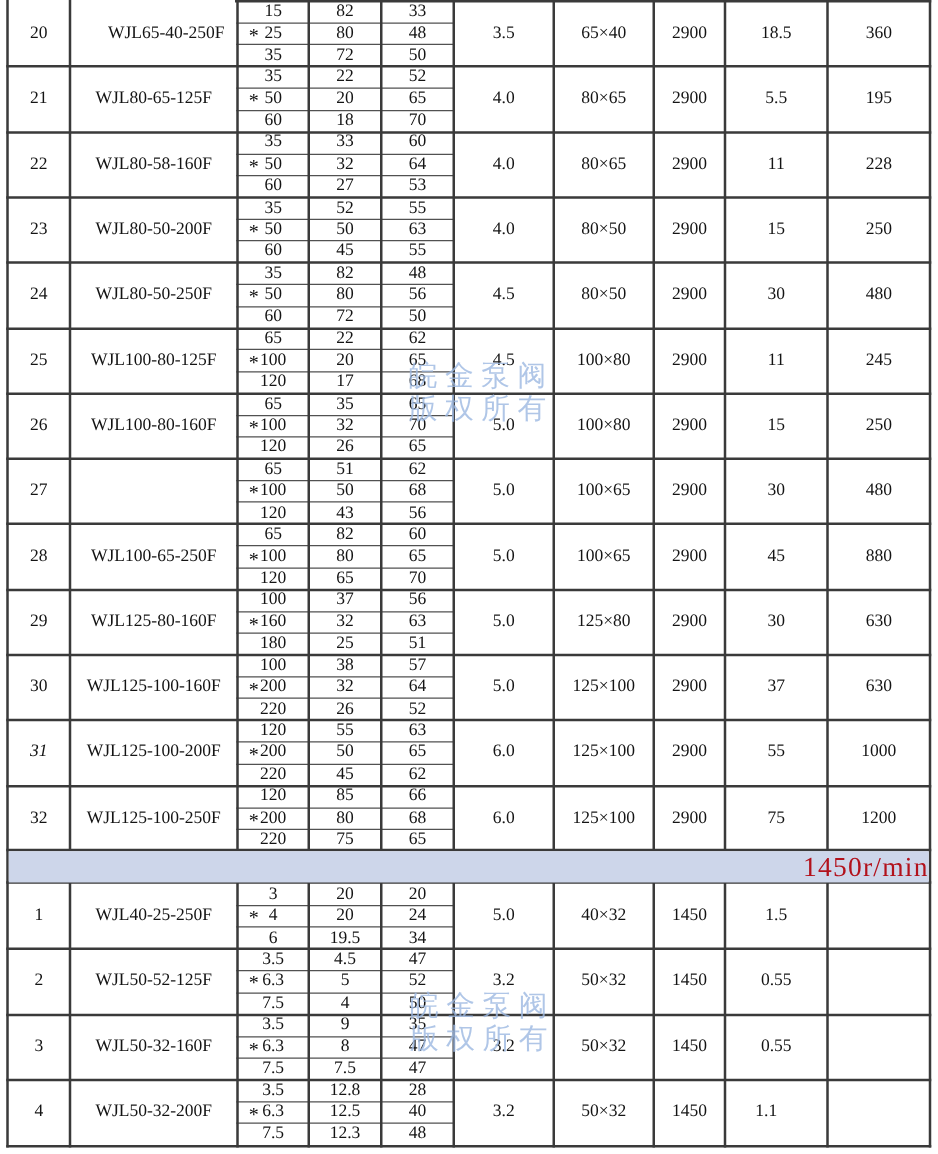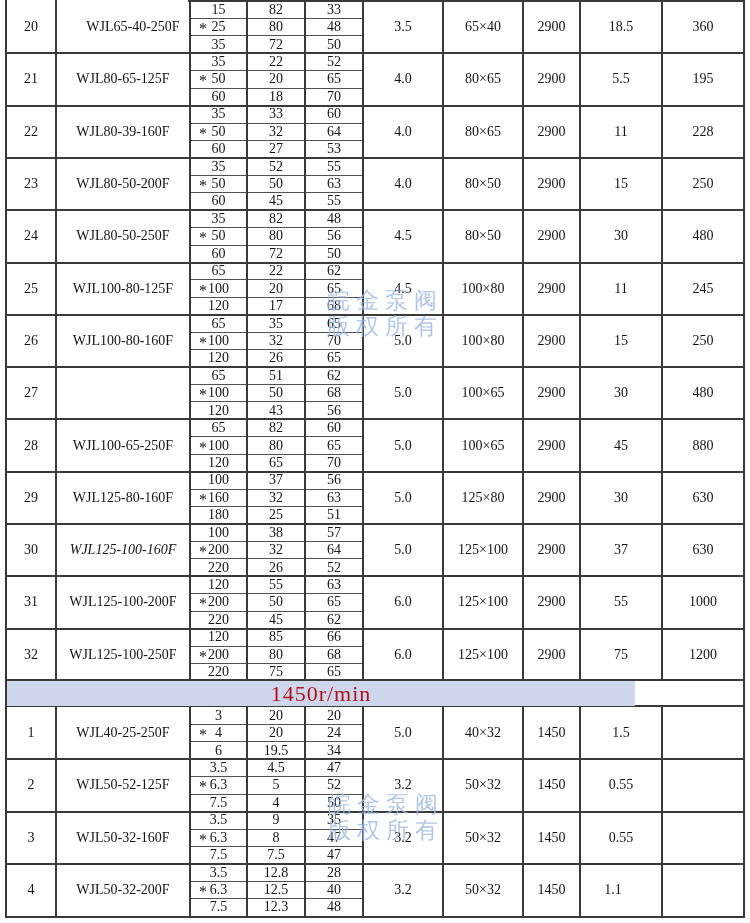--- a/index.html
+++ b/index.html
@@ -6,22 +6,22 @@
   .page{position:relative;width:750px;height:923px;background:#ffffff;overflow:hidden;
         font-family:"Liberation Serif",serif;}
   .layer{position:absolute;left:0;top:0;width:100%;height:100%;}
   .cell{position:absolute;display:flex;align-items:center;justify-content:center;
         font-size:14px;color:#141414;white-space:nowrap;}
   .cell .star{position:absolute;left:9px;top:50%;transform:translateY(-35%);
         font-size:16px;line-height:1;}
   .vline{position:absolute;background:#3a3a3a;}
   .hline{position:absolute;background:#3a3a3a;}
   .subline{position:absolute;background:#515151;}
-  .band{position:absolute;left:7px;top:681px;width:628px;height:25px;background:#cdd6ea;
-        display:flex;align-items:center;justify-content:center;z-index:2;}
+  .band{position:absolute;left:7px;top:681px;width:736px;height:25px;background:#cdd6ea;
+        display:flex;align-items:center;justify-content:flex-end;z-index:2;}
   .band-label{font-size:22px;color:#b2121c;letter-spacing:1px;}
   .wm{position:absolute;z-index:6;pointer-events:none;color:#9db9e2;opacity:.8;
       font-size:23px;line-height:26px;letter-spacing:6px;text-align:left;}
 </style>
 </head>
 <body>
 
 <div class="page">
 
   <div class="layer" id="table-root">
@@ -162,21 +162,21 @@
       <div class="cell" style="left: 190px; top: 88.1667px; width: 57px; height: 17.4333px;">
         <span>60</span>
       </div>
       <div class="cell" style="left: 247px; top: 88.1667px; width: 58px; height: 17.4333px;">
         <span>18</span>
       </div>
       <div class="cell" style="left: 305px; top: 88.1667px; width: 58px; height: 17.4333px;">
         <span>70</span>
       </div>
       <div class="cell" style="left: 6px; top: 105.6px; width: 50px; height: 52.3px;">22</div>
-      <div class="cell" style="left: 56px; top: 105.6px; width: 134px; height: 52.3px;">WJL80-39-160F</div>
+      <div class="cell" style="left: 56px; top: 105.6px; width: 134px; height: 52.3px;">WJL80-58-160F</div>
       <div class="cell" style="left: 363px; top: 105.6px; width: 80px; height: 52.3px;">4.0</div>
       <div class="cell" style="left: 443px; top: 105.6px; width: 80px; height: 52.3px;">80×65</div>
       <div class="cell" style="left: 523px; top: 105.6px; width: 57px; height: 52.3px;">2900</div>
       <div class="cell" style="left: 580px; top: 105.6px; width: 82px; height: 52.3px;">11</div>
       <div class="cell" style="left: 662px; top: 105.6px; width: 82px; height: 52.3px;">228</div>
       <div class="cell" style="left: 190px; top: 105.6px; width: 57px; height: 17.4333px;">
         <span>35</span>
       </div>
       <div class="cell" style="left: 247px; top: 105.6px; width: 58px; height: 17.4333px;">
         <span>33</span>
@@ -441,21 +441,21 @@
       <div class="cell" style="left: 190px; top: 506.567px; width: 57px; height: 17.4333px;">
         <span>180</span>
       </div>
       <div class="cell" style="left: 247px; top: 506.567px; width: 58px; height: 17.4333px;">
         <span>25</span>
       </div>
       <div class="cell" style="left: 305px; top: 506.567px; width: 58px; height: 17.4333px;">
         <span>51</span>
       </div>
       <div class="cell" style="left: 6px; top: 524px; width: 50px; height: 52.3px;">30</div>
-      <div class="cell" style="left: 56px; top: 524px; width: 134px; height: 52.3px; font-style: italic;">WJL125-100-160F</div>
+      <div class="cell" style="left: 56px; top: 524px; width: 134px; height: 52.3px;">WJL125-100-160F</div>
       <div class="cell" style="left: 363px; top: 524px; width: 80px; height: 52.3px;">5.0</div>
       <div class="cell" style="left: 443px; top: 524px; width: 80px; height: 52.3px;">125×100</div>
       <div class="cell" style="left: 523px; top: 524px; width: 57px; height: 52.3px;">2900</div>
       <div class="cell" style="left: 580px; top: 524px; width: 82px; height: 52.3px;">37</div>
       <div class="cell" style="left: 662px; top: 524px; width: 82px; height: 52.3px;">630</div>
       <div class="cell" style="left: 190px; top: 524px; width: 57px; height: 17.4333px;">
         <span>100</span>
       </div>
       <div class="cell" style="left: 247px; top: 524px; width: 58px; height: 17.4333px;">
         <span>38</span>
@@ -475,21 +475,21 @@
       </div>
       <div class="cell" style="left: 190px; top: 558.867px; width: 57px; height: 17.4333px;">
         <span>220</span>
       </div>
       <div class="cell" style="left: 247px; top: 558.867px; width: 58px; height: 17.4333px;">
         <span>26</span>
       </div>
       <div class="cell" style="left: 305px; top: 558.867px; width: 58px; height: 17.4333px;">
         <span>52</span>
       </div>
-      <div class="cell" style="left: 6px; top: 576.3px; width: 50px; height: 52.3px;">31</div>
+      <div class="cell" style="left: 6px; top: 576.3px; width: 50px; height: 52.3px; font-style: italic;">31</div>
       <div class="cell" style="left: 56px; top: 576.3px; width: 134px; height: 52.3px;">WJL125-100-200F</div>
       <div class="cell" style="left: 363px; top: 576.3px; width: 80px; height: 52.3px;">6.0</div>
       <div class="cell" style="left: 443px; top: 576.3px; width: 80px; height: 52.3px;">125×100</div>
       <div class="cell" style="left: 523px; top: 576.3px; width: 57px; height: 52.3px;">2900</div>
       <div class="cell" style="left: 580px; top: 576.3px; width: 82px; height: 52.3px;">55</div>
       <div class="cell" style="left: 662px; top: 576.3px; width: 82px; height: 52.3px;">1000</div>
       <div class="cell" style="left: 190px; top: 576.3px; width: 57px; height: 17.4333px;">
         <span>120</span>
       </div>
       <div class="cell" style="left: 247px; top: 576.3px; width: 58px; height: 17.4333px;">

